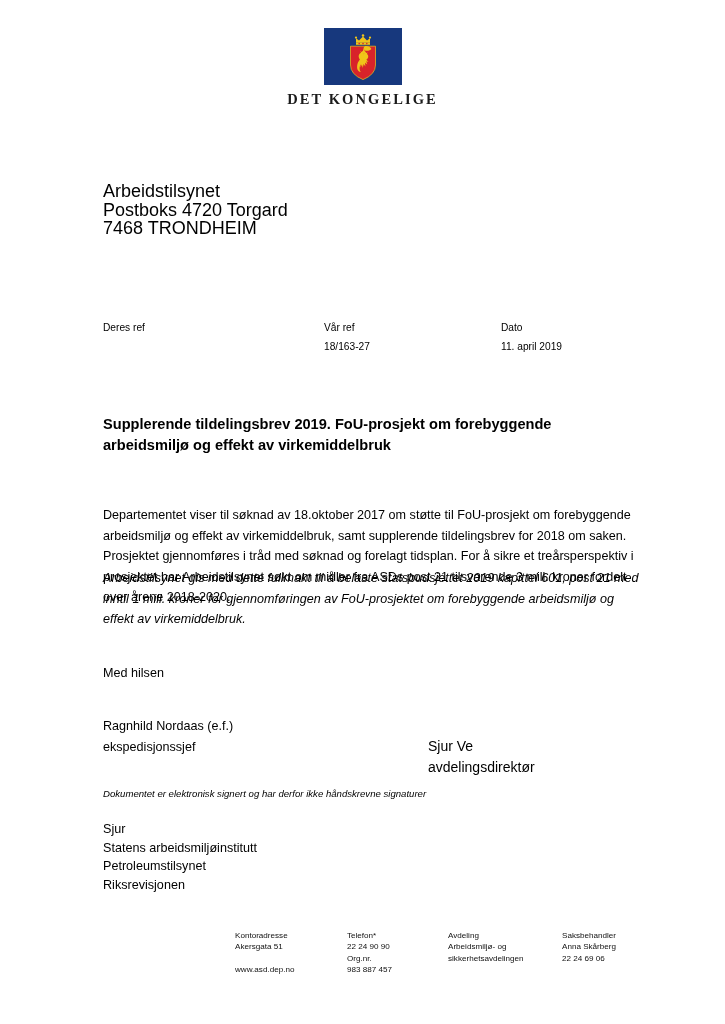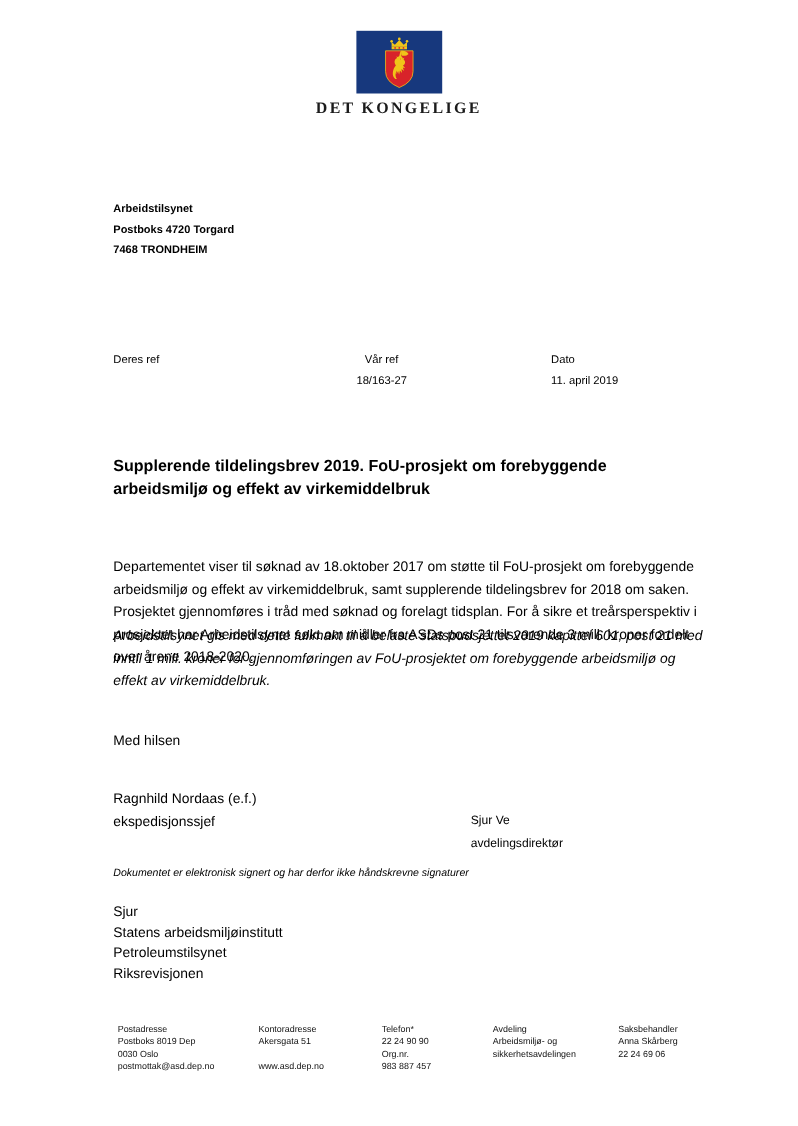--- a/index.html
+++ b/index.html
@@ -61,43 +61,42 @@
     position: absolute;
     left: 103px;
     top: 0;
     width: 530px;
   }
 
   .recipient {
     position: absolute;
     top: 182px;
     left: 0;
-    font-size: 10px;
+    font-size: 18px;
     line-height: 18.6px;
     white-space: pre-line;
-    font-weight: bold;
   }
 
   .refrow {
     position: absolute;
     top: 318px;
     left: 0;
     width: 530px;
     height: 40px;
   }
   .refcol {
     position: absolute;
     top: 0;
     font-size: 10.2px;
     line-height: 19px;
   }
   .refcol .reflabel { display: block; }
   .refcol .refvalue { display: block; }
   .refcol-deres { left: 0; }
-  .refcol-var   { left: 221px; text-align: center; }
+  .refcol-var   { left: 221px; }
   .refcol-dato  { left: 398px; }
 
   .subject {
     position: absolute;
     top: 414px;
     left: 0;
     width: 512px;
     font-size: 14.6px;
     font-weight: 700;
     line-height: 20.5px;
@@ -129,21 +128,21 @@
     top: 716px;
     left: 0;
     font-size: 12.6px;
     line-height: 20.6px;
     white-space: pre-line;
   }
   .signer-right {
     position: absolute;
     top: 736px;
     left: 325px;
-    font-size: 11px;
+    font-size: 14px;
     line-height: 20.6px;
     white-space: pre-line;
   }
   .esign-note {
     position: absolute;
     top: 787px;
     left: 0;
     font-size: 9.6px;
     font-style: italic;
     line-height: 14px;
@@ -256,26 +255,20 @@
     <div>Sjur</div>
     <div>Statens arbeidsmiljøinstitutt</div>
     <div>Petroleumstilsynet</div>
     <div>Riksrevisjonen</div>
   </div>
 
 </div>
 
 <div class="footer">
 
-  <div class="footcol footcol-post">
-    <div>Postadresse</div>
-    <div>Postboks 8019 Dep</div>
-    <div>0030 Oslo</div>
-    <div>postmottak@asd.dep.no</div>
-  </div>
 
   <div class="footcol footcol-kontor">
     <div>Kontoradresse</div>
     <div>Akersgata 51</div>
     <div>&nbsp;</div>
     <div>www.asd.dep.no</div>
   </div>
 
   <div class="footcol footcol-tel">
     <div>Telefon*</div>

